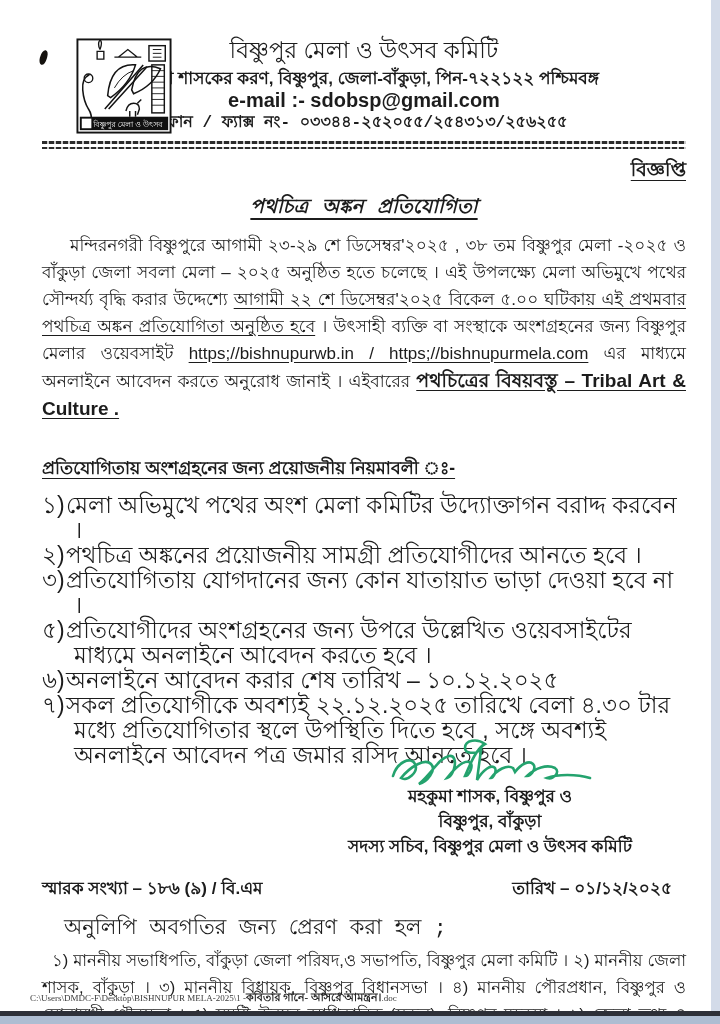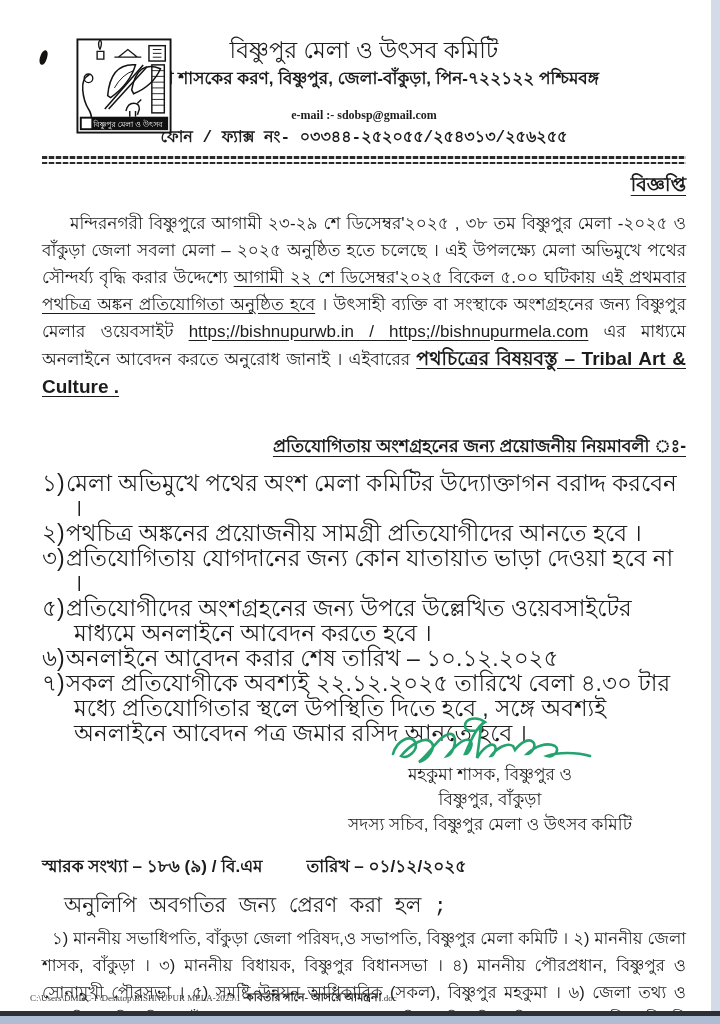--- a/index.html
+++ b/index.html
@@ -11,48 +11,48 @@
   }
   .edge-right{position:absolute;top:0;right:0;width:9px;height:1024px;background:#d3dbe9;}
   .edge-bottom-line{position:absolute;left:0;top:1011px;width:720px;height:5px;background:#2e3038;}
   .edge-bottom{position:absolute;left:0;top:1016px;width:720px;height:8px;background:#aebdd2;}
   .ink-mark{position:absolute;left:40px;top:50px;width:7px;height:15px;background:#15120f;border-radius:60% 40% 55% 45%;transform:rotate(14deg);}
 
   .header{position:relative;text-align:center;}
   .logo{position:absolute;left:34px;top:2px;width:96px;height:96px;}
   .org-name{font-size:23px;font-weight:normal;line-height:28px;margin:0;}
   .org-address{font-size:17px;font-weight:bold;line-height:23px;margin-top:3px;}
-  .org-email{font-family:Liberation Serif, serif;font-size:12px;font-weight:bold;line-height:21px;margin-top:15px;}
+  .org-email{font-family:Liberation Sans, sans-serif;font-size:20px;font-weight:bold;line-height:21px;margin-top:0;}
   .org-phone{font-size:16px;font-weight:bold;line-height:21px;margin-top:2px;font-family:Liberation Mono, monospace;}
 
   .sep{margin-top:7px;display:flex;flex-direction:column;gap:3px;}
   .sep i{display:block;height:2.5px;background:repeating-linear-gradient(90deg,#2b2b2b 0 5px,rgba(43,43,43,.25) 5px 7px);}
 
   .notice-label{text-align:right;font-size:19px;font-weight:bold;line-height:24px;margin-top:9px;
     text-decoration:underline;text-underline-offset:4px;}
   .notice-title{text-align:center;font-size:20px;font-weight:bold;font-style:italic;line-height:26px;margin-top:11px;
     text-decoration:underline;text-underline-offset:5px;word-spacing:8px;}
 
   .intro{margin-top:13px;font-size:17px;line-height:27px;text-align:justify;text-indent:28px;}
   .u{text-decoration:underline;text-underline-offset:3px;}
   .websites{font-weight:normal;text-decoration:underline;text-underline-offset:3px;}
   .theme{font-weight:bold;font-size:19px;text-decoration:underline;text-underline-offset:3px;}
 
-  .rules-heading{margin-top:32px;font-size:17.5px;font-weight:bold;text-decoration:underline;text-underline-offset:4px;text-align:right;}
+  .rules-heading{margin-top:32px;font-size:17.5px;font-weight:bold;text-decoration:underline;text-underline-offset:4px;}
   .rules-list{margin-top:9px;}
   .rule{font-size:23px;line-height:25px;padding-left:32px;text-indent:-32px;}
   .rule .num{display:inline-block;width:24px;text-indent:0;}
 
   .sig-block{width:360px;margin-left:auto;text-align:center;position:relative;}
   .sig-block.first{margin-top:-32px;margin-right:16px;}
   .sig-block.second{margin-top:-42px;margin-right:8px;}
   .sig-svg{display:block;margin:0 auto -4px auto;}
-  .sig-line{font-size:17px;font-weight:400;line-height:25px;}
+  .sig-line{font-size:17px;font-weight:700;line-height:25px;}
 
-  .memo-row{display:flex;margin-top:18px;font-size:17px;font-weight:bold;line-height:24px;padding-right:14px;gap:44px;}
+  .memo-row{display:flex;justify-content:space-between;margin-top:18px;font-size:17px;font-weight:bold;line-height:24px;padding-right:14px;}
 
   .cc-intro{margin-top:16px;font-size:21px;line-height:24px;padding-left:22px;font-family:Liberation Mono, monospace;}
   .cc-body{margin-top:6px;font-size:16.5px;line-height:27px;text-align:justify;text-indent:10px;}
   .cc-dots{letter-spacing:1px;color:#555;}
 
   .footer{position:absolute;left:30px;top:989px;font-family:"Liberation Serif","DejaVu Serif",serif;
     font-size:9px;color:#3a3a3a;white-space:nowrap;}
   .footer .doc-bn{font-size:11px;font-weight:bold;color:#222;}
 </style>
 </head>
@@ -95,20 +95,21 @@
     <div class="org-email">e-mail :- sdobsp@gmail.com</div>
     <div class="org-phone">ফোন / ফ্যাক্স নং- ০৩৩৪৪-২৫২০৫৫/২৫৪৩১৩/২৫৬২৫৫</div>
   </div>
 
   <div class="sep">
       <i></i>
       <i></i>
     </div>
 
   <div class="notice-label">বিজ্ঞপ্তি</div>
+  <div class="notice-title">পথচিত্র অঙ্কন প্রতিযোগিতা</div>
 
   <p class="intro">
     <span>মন্দিরনগরী বিষ্ণুপুরে আগামী ২৩-২৯ শে ডিসেম্বর'২০২৫ , ৩৮ তম বিষ্ণুপুর মেলা -২০২৫ ও বাঁকুড়া জেলা সবলা মেলা – ২০২৫ অনুষ্ঠিত হতে চলেছে । এই উপলক্ষ্যে মেলা অভিমুখে পথের সৌন্দর্য্য বৃদ্ধি করার উদ্দেশ্যে </span><span class="u">আগামী  ২২ শে ডিসেম্বর'২০২৫ বিকেল ৫.০০ ঘটিকায় এই প্রথমবার পথচিত্র অঙ্কন প্রতিযোগিতা অনুষ্ঠিত হবে</span><span> । উৎসাহী ব্যক্তি বা সংস্থাকে অংশগ্রহনের জন্য বিষ্ণুপুর মেলার ওয়েবসাইট </span><span class="websites">https;//bishnupurwb.in /  https;//bishnupurmela.com</span><span>  এর মাধ্যমে অনলাইনে আবেদন করতে  অনুরোধ জানাই । এইবারের </span><span class="theme">পথচিত্রের বিষয়বস্তু – Tribal Art &amp; Culture .</span>
   </p>
 
   <div class="rules-heading">প্রতিযোগিতায় অংশগ্রহনের জন্য প্রয়োজনীয় নিয়মাবলী ঃ-</div>
   <div class="rules-list">
     <div class="rule"><span class="num">১)</span><span>মেলা অভিমুখে পথের অংশ মেলা কমিটির উদ্যোক্তাগন বরাদ্দ করবেন ।</span></div>
     <div class="rule"><span class="num">২)</span><span>পথচিত্র অঙ্কনের প্রয়োজনীয় সামগ্রী প্রতিযোগীদের আনতে হবে ।</span></div>
     <div class="rule"><span class="num">৩)</span><span>প্রতিযোগিতায় যোগদানের জন্য কোন যাতায়াত ভাড়া দেওয়া হবে না ।</span></div>

